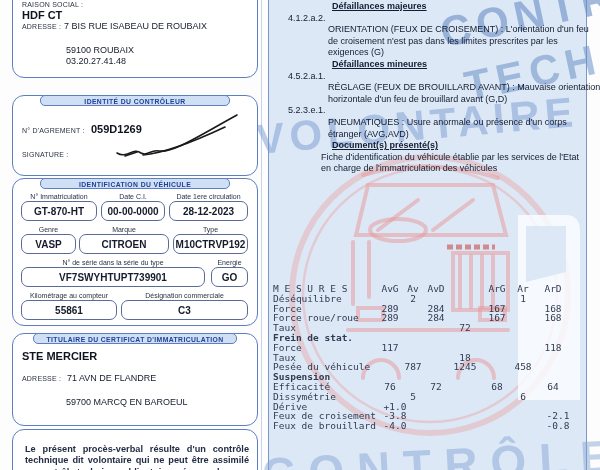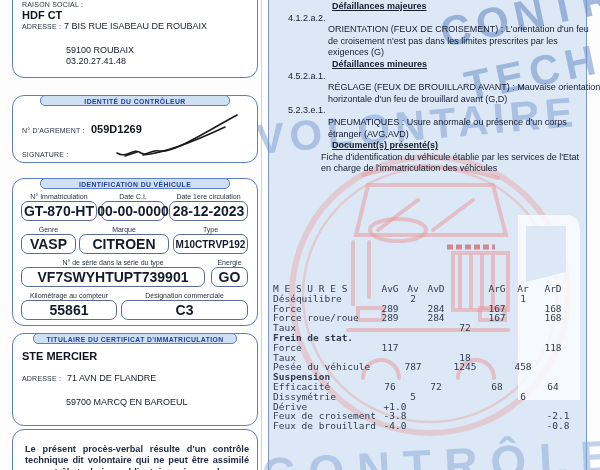--- a/index.html
+++ b/index.html
@@ -22,21 +22,21 @@
   .pill{position:absolute;top:-1px;left:50%;transform:translateX(-50%);height:11px;line-height:11px;
         background:#cfe0f4;border:1px solid #5d7ec2;border-radius:5px;text-align:center;
         font-size:6.8px;font-weight:bold;color:#21409a;letter-spacing:.4px;box-sizing:border-box;}
   .slabel{position:absolute;font-size:7px;color:#2a3242;letter-spacing:.2px;}
   .bigval{position:absolute;font-size:11px;font-weight:600;color:#10141f;}
   .medval{position:absolute;font-size:9px;color:#141b2c;}
   
   .vf{position:absolute;}
   .vlabel{display:block;text-align:center;font-size:7px;color:#2a3242;height:7px;line-height:7px;white-space:nowrap;}
   .vbox{margin-top:1px;height:20px;border:1.3px solid #5a6b99;border-radius:7px;background:#fff;
-        display:flex;align-items:center;justify-content:center;font-size:14px;font-weight:600;
+        display:flex;align-items:center;justify-content:center;font-size:10px;font-weight:600;
         color:#141b2c;box-sizing:border-box;white-space:nowrap;}
   .vf0{left:8px;top:14px;width:76px;}  .vf1{left:88px;top:14px;width:64px;}  .vf2{left:156px;top:14px;width:79px;}
   .vf3{left:8px;top:47px;width:55px;}  .vf4{left:66px;top:47px;width:90px;}  .vf5{left:160px;top:47px;width:75px;}
   .vf6{left:8px;top:80px;width:184px;} .vf7{left:198px;top:80px;width:37px;}
   .vf8{left:8px;top:113px;width:96px;} .vf9{left:108px;top:113px;width:127px;}
   
   .notice{position:absolute;left:12px;top:14px;width:224px;font-size:9.2px;font-weight:600;
           color:#222c44;text-align:justify;line-height:11.4px;}
   
   .defects{position:absolute;left:268px;top:1px;width:322px;z-index:3;font-size:9px;
@@ -97,21 +97,21 @@
 
   <div class="lbox" style="top:-14px;height:92px;">
     <span class="slabel" style="left:9px;top:14px;">RAISON SOCIAL :</span>
     <span class="bigval" style="left:9px;top:22px;">HDF CT</span>
     <span class="slabel" style="left:9px;top:36px;">ADRESSE :</span>
     <span class="medval" style="left:51px;top:34px;">7 BIS RUE ISABEAU DE ROUBAIX</span>
     <span class="medval" style="left:53px;top:58px;">59100 ROUBAIX</span>
     <span class="medval" style="left:53px;top:69px;">03.20.27.41.48</span>
   </div>
 
-  <div class="lbox" style="top:95px;height:68px;">
+  <div class="lbox" style="top:95px;height:81px;">
     <span class="pill" style="width:190px;">IDENTITÉ DU CONTRÔLEUR</span>
     <span class="slabel" style="left:9px;top:31px;">N° D'AGREMENT :</span>
     <span class="bigval" style="left:78px;top:27px;">059D1269</span>
     <span class="slabel" style="left:9px;top:55px;">SIGNATURE :</span>
     <svg class="sig" width="132" height="54" viewBox="0 0 132 54">
       <g stroke="#1a1a1a" stroke-width="1.6" fill="none" stroke-linecap="round">
         <path d="M4,44 C14,50 20,38 28,44 C34,48 38,40 46,42 C60,44 84,28 124,6"></path>
         <path d="M30,46 C52,44 78,34 112,18"></path>
         <path d="M12,47 l12,-4"></path>
       </g>

